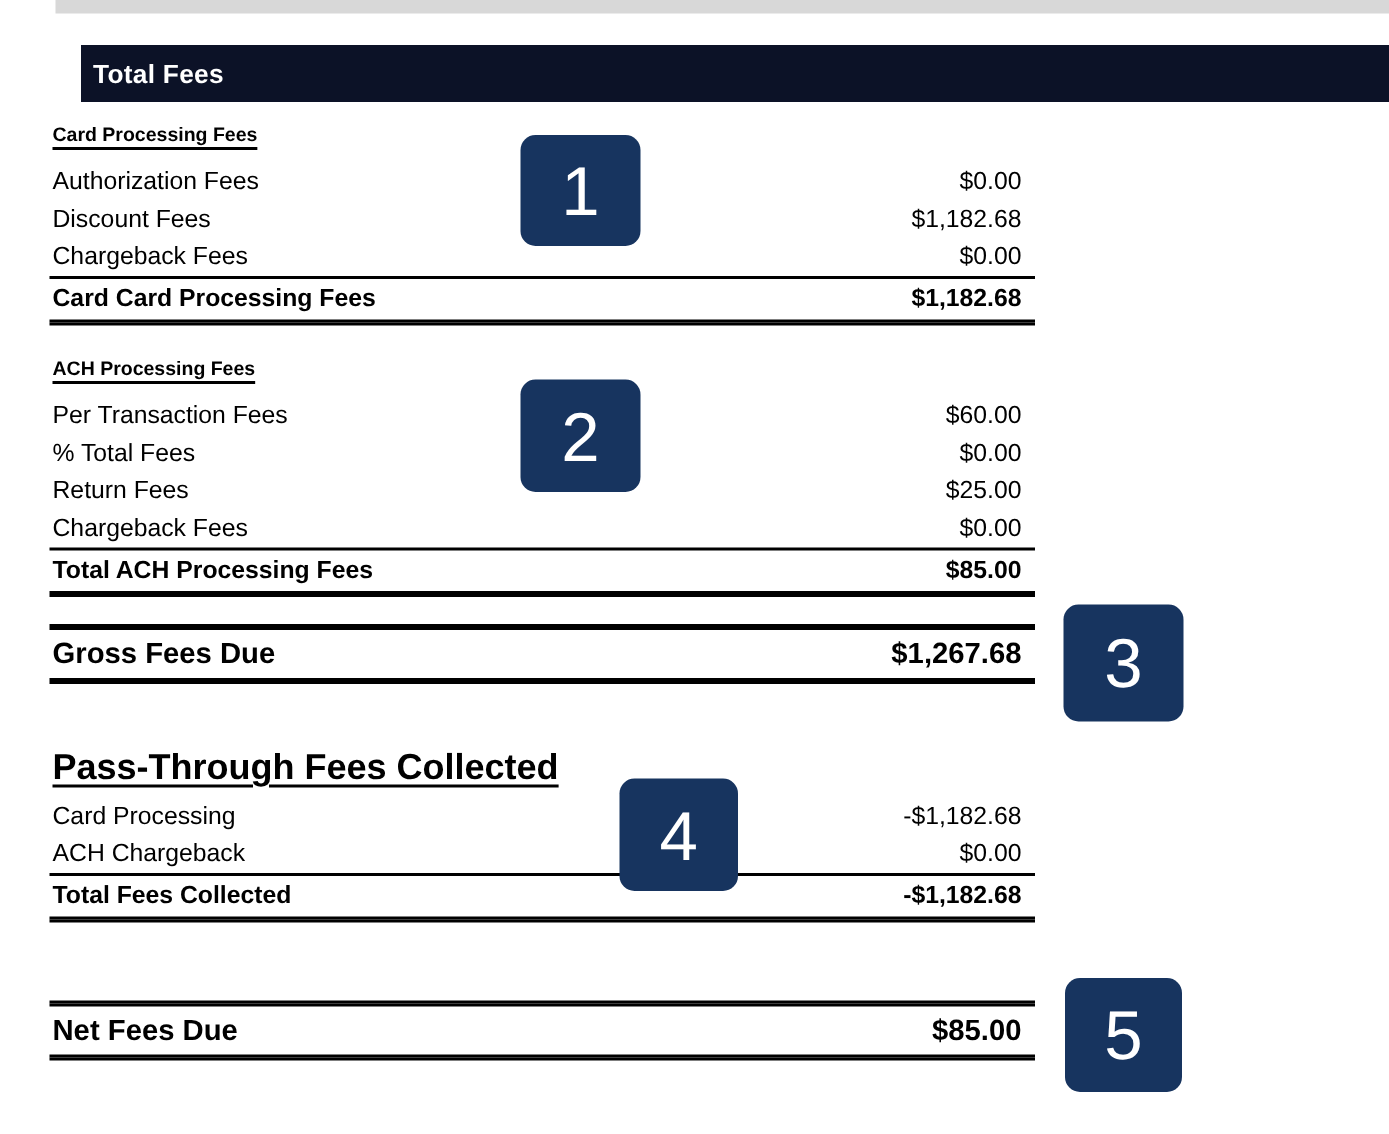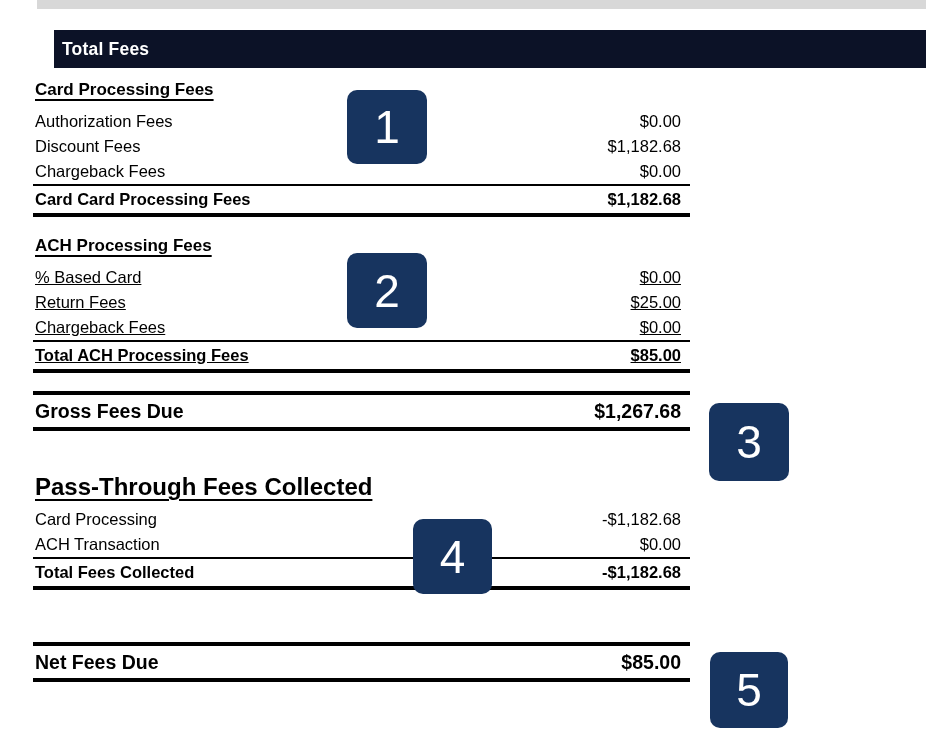--- a/index.html
+++ b/index.html
@@ -31,21 +31,21 @@
     padding-left:8px;
     margin-left:24px;
   }
   .title-bar .title-text {
     color:#fff; font-weight:bold; font-size:17.5px; letter-spacing:0.2px;
   }
 
   .content { position:absolute; left:33px; top:79px; width:657px; }
 
   .sec-heading {
-    font-size:17px; font-weight:bold; line-height:22px;
+    font-size:13px; font-weight:bold; line-height:22px;
     text-decoration:underline;
     text-decoration-thickness:2px;
     text-underline-offset:4px;
     margin:0 0 8px 2px;
     display:inline-block;
   }
   .sec-heading.large { font-size:24px; line-height:24px; }
 
   .row {
     display:flex; justify-content:space-between; align-items:baseline;
@@ -60,21 +60,21 @@
     line-height:27px;
   }
 
   .dbl {
     height:3px;
     border-top:2px solid var(--rule-black);
     border-bottom:2px solid var(--rule-black);
   }
 
   .section { display:block; }
-  .section.ach { margin-top:18px;text-decoration:underline; }
+  .section.ach { margin-top:18px; }
 
   .grand { margin-top:18px; }
   .grand .row {
     font-size:19.5px; font-weight:bold; line-height:32px;align-items:flex-end;
   }
   .grand.net { margin-top:52px; }
 
   .section.pass { margin-top:44px; }
 
   .badge {
@@ -116,21 +116,25 @@
       <div class="row total-row">
         <span class="lbl">Card Card Processing Fees</span>
         <span class="val">$1,182.68</span>
       </div>
       <div class="dbl"></div>
     </div>
 
     <div class="section ach">
       <span class="sec-heading">ACH Processing Fees</span>
       <div class="row">
-        <span class="lbl">% Based Card</span>
+        <span class="lbl">Per Transaction Fees</span>
+        <span class="val">$60.00</span>
+      </div>
+      <div class="row">
+        <span class="lbl">% Total Fees</span>
         <span class="val">$0.00</span>
       </div>
       <div class="row">
         <span class="lbl">Return Fees</span>
         <span class="val">$25.00</span>
       </div>
       <div class="row">
         <span class="lbl">Chargeback Fees</span>
         <span class="val">$0.00</span>
       </div>
@@ -150,21 +154,21 @@
       <div class="dbl"></div>
     </div>
 
     <div class="section pass">
       <span class="sec-heading large">Pass-Through Fees Collected</span>
       <div class="row">
         <span class="lbl">Card Processing</span>
         <span class="val">-$1,182.68</span>
       </div>
       <div class="row">
-        <span class="lbl">ACH Transaction</span>
+        <span class="lbl">ACH Chargeback</span>
         <span class="val">$0.00</span>
       </div>
       <div class="row total-row">
         <span class="lbl">Total Fees Collected</span>
         <span class="val">-$1,182.68</span>
       </div>
       <div class="dbl"></div>
     </div>
 
     <div class="grand net">

